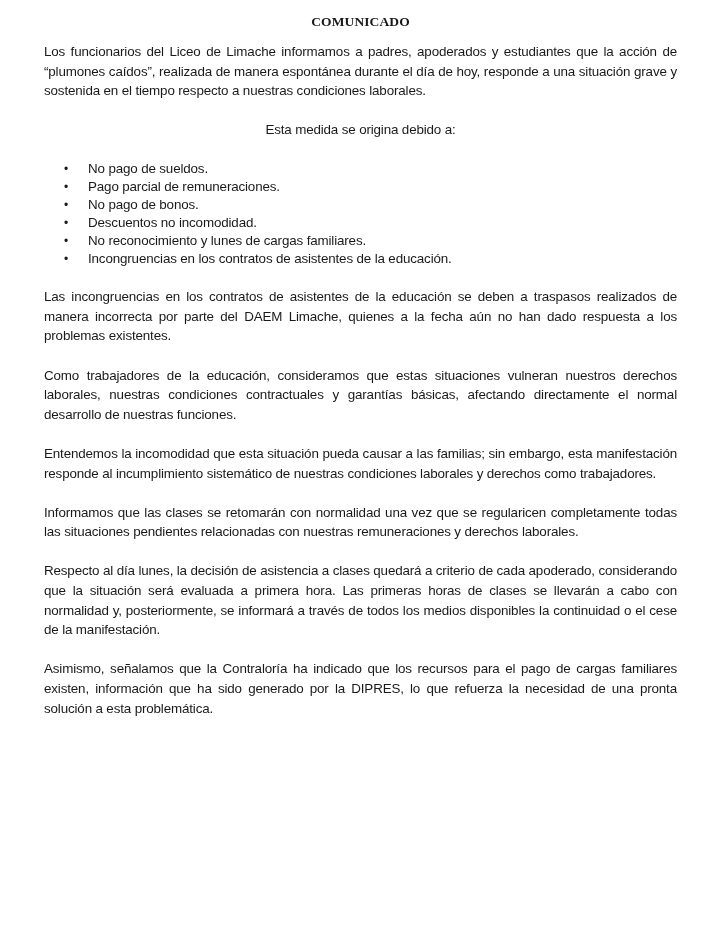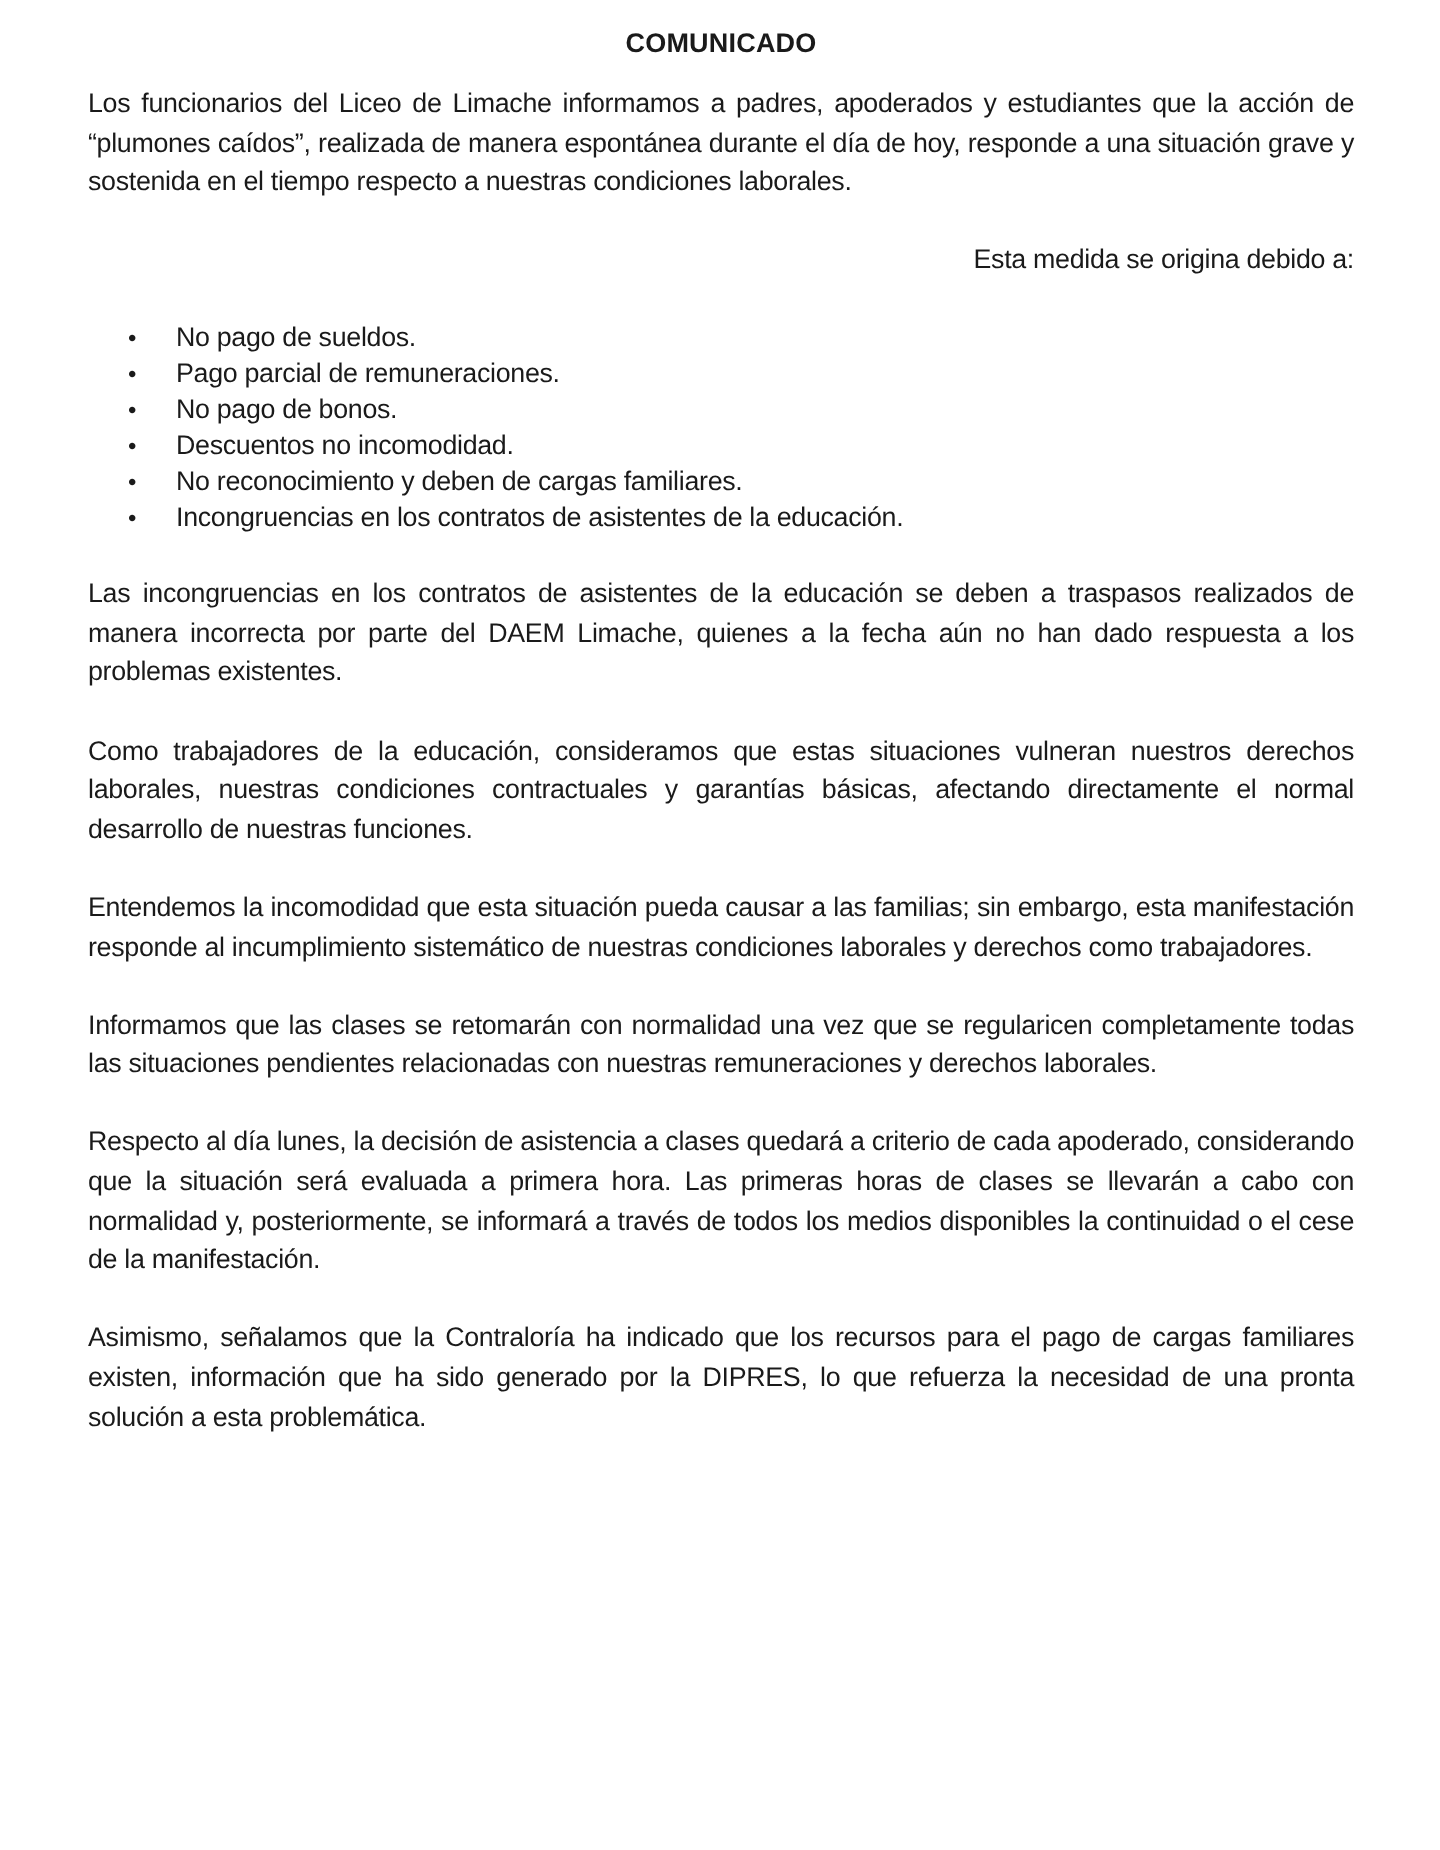--- a/index.html
+++ b/index.html
@@ -21,30 +21,31 @@
       top: 12px;
       width: 633px;
     }
     .title {
       text-align: center;
       font-weight: bold;
       font-size: 13.5px;
       line-height: 20px;
       margin: 0 0 10px 0;
       letter-spacing: 0.1px;
+      font-family: Liberation Serif, serif;
     }
     .para {
       font-size: 13.4px;
       line-height: 19.6px;
       text-align: justify;
       margin: 0 0 19.6px 0;
       letter-spacing: -0.15px;
     }
     .para.left {
-      text-align: right;
+      text-align: center;
     }
     ul.reasons {
       list-style: none;
       margin: 0 0 19.6px 0;
       padding: 0;
     }
     ul.reasons li {
       position: relative;
       font-size: 13.4px;
       line-height: 18px;
@@ -66,21 +67,21 @@
 
   <p class="para">Los funcionarios del Liceo de Limache informamos a padres, apoderados y estudiantes que la acción de “plumones caídos”, realizada de manera espontánea durante el día de hoy, responde a una situación grave y sostenida en el tiempo respecto a nuestras condiciones laborales.</p>
 
   <p class="para left">Esta medida se origina debido a:</p>
 
   <ul class="reasons">
     <li><span class="bullet">•</span><span>No pago de sueldos.</span></li>
     <li><span class="bullet">•</span><span>Pago parcial de remuneraciones.</span></li>
     <li><span class="bullet">•</span><span>No pago de bonos.</span></li>
     <li><span class="bullet">•</span><span>Descuentos no incomodidad.</span></li>
-    <li><span class="bullet">•</span><span>No reconocimiento y deben de cargas familiares.</span></li>
+    <li><span class="bullet">•</span><span>No reconocimiento y lunes de cargas familiares.</span></li>
     <li><span class="bullet">•</span><span>Incongruencias en los contratos de asistentes de la educación.</span></li>
   </ul>
 
   <p class="para">Las incongruencias en los contratos de asistentes de la educación se deben a traspasos realizados de manera incorrecta por parte del DAEM Limache, quienes a la fecha aún no han dado respuesta a los problemas existentes.</p>
   <p class="para">Como trabajadores de la educación, consideramos que estas situaciones vulneran nuestros derechos laborales, nuestras condiciones contractuales y garantías básicas, afectando directamente el normal desarrollo de nuestras funciones.</p>
   <p class="para">Entendemos la incomodidad que esta situación pueda causar a las familias; sin embargo, esta manifestación responde al incumplimiento sistemático de nuestras condiciones laborales y derechos como trabajadores.</p>
   <p class="para">Informamos que las clases se retomarán con normalidad una vez que se regularicen completamente todas las situaciones pendientes relacionadas con nuestras remuneraciones y derechos laborales.</p>
   <p class="para">Respecto al día lunes, la decisión de asistencia a clases quedará a criterio de cada apoderado, considerando que la situación será evaluada a primera hora. Las primeras horas de clases se llevarán a cabo con normalidad y, posteriormente, se informará a través de todos los medios disponibles la continuidad o el cese de la manifestación.</p>
   <p class="para">Asimismo, señalamos que la Contraloría ha indicado que los recursos para el pago de cargas familiares existen, información que ha sido generado por la DIPRES, lo que refuerza la necesidad de una pronta solución a esta problemática.</p>
 

